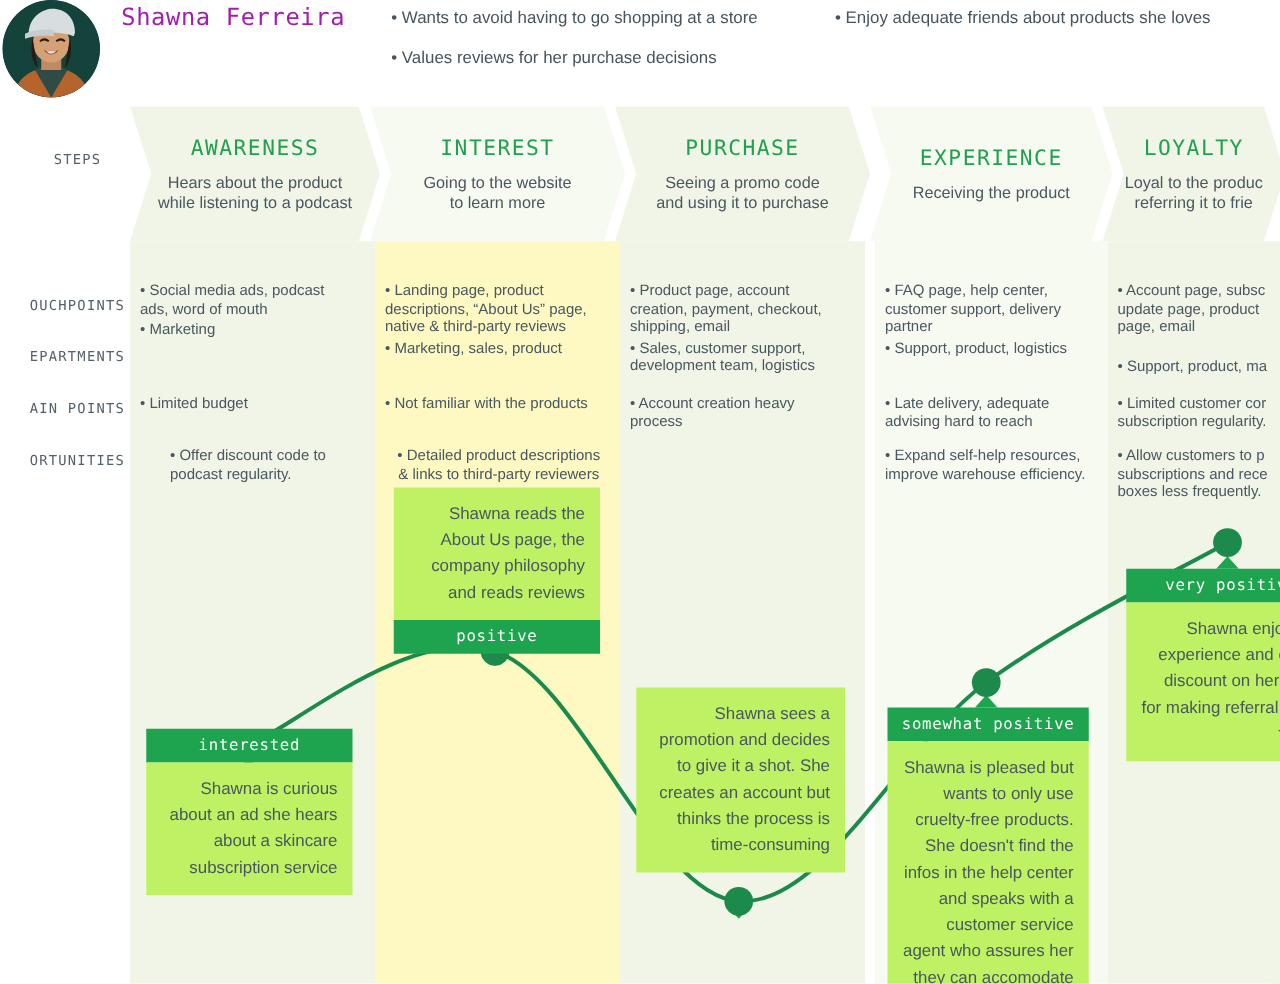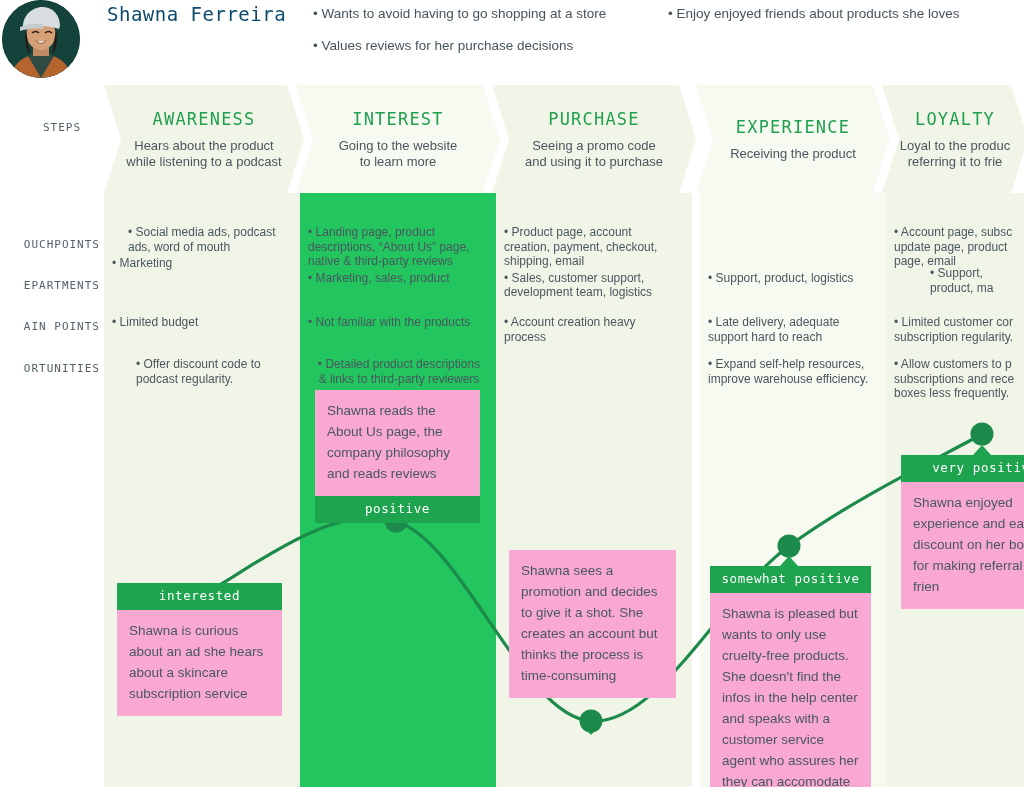--- a/index.html
+++ b/index.html
@@ -28,25 +28,25 @@
     left: 2px; top: 0px;
     width: 78px; height: 78px;
     border-radius: 50%;
     overflow: hidden;
     background: #13483f;
   }
   .avatar svg { display:block; }
 
   .persona-name {
     position: absolute;
-    left: 107px; top: 3px;
+    left: 97px; top: 3px;
     font-family: "DejaVu Sans Mono", monospace;
     font-size: 19px;
     letter-spacing: 0.5px;
-    color: #0c4a6e;
+    color: #a21caf;
     white-space: nowrap;
   }
 
   .persona-traits {
     position: absolute;
     left: 313px; top: 6px;
     width: 700px;
   }
   .trait-col {
     position: absolute;
@@ -158,25 +158,25 @@
     background: #1ea34e;
     color: #ffffff;
     font-family: "DejaVu Sans Mono", monospace;
     font-size: 12.5px;
     letter-spacing: 0.6px;
     text-align: center;
     padding: 6px 0 7px 0;
     line-height: 14px;
   }
   .callout-body {
-    background: #f9a8d4;
+    background: #bef264;
     color: #49575f;
     font-size: 13.5px;
     line-height: 21px;
-    text-align: left;
+    text-align: right;
     padding: 10px 12px 12px 12px;
   }
 </style>
 </head>
 <body>
 
 <div class="persona-header">
 
   <div class="avatar">
     <svg width="78" height="78" viewBox="0 0 78 78">
@@ -216,21 +216,21 @@
     <div class="trait-col c1">
       <div class="trait">
         <span class="bullet">•&nbsp;</span><span>Wants to avoid having to go shopping at a store</span>
       </div>
       <div class="trait">
         <span class="bullet">•&nbsp;</span><span>Values reviews for her purchase decisions</span>
       </div>
     </div>
     <div class="trait-col c2">
       <div class="trait">
-        <span class="bullet">•&nbsp;</span><span>Enjoy enjoyed friends about products she loves</span>
+        <span class="bullet">•&nbsp;</span><span>Enjoy adequate friends about products she loves</span>
       </div>
     </div>
   </div>
 </div>
 
 <div class="steps-band">
   <div class="steps-label">STEPS</div>
   <div id="steps-host">
       <div class="step-chevron" style="left: 104px; width: 200px; background: rgb(241, 245, 231);">
         <div class="step-title">AWARENESS</div>
@@ -251,36 +251,36 @@
       <div class="step-chevron" style="left: 882px; width: 146px; background: rgb(241, 245, 231);">
         <div class="step-title">LOYALTY</div>
         <div class="step-sub">Loyal to the produc<br>referring it to frie</div>
       </div>
     </div>
 </div>
 
 <div class="content-area">
   <div id="cols-host">
       <div class="col-bg" style="left: 104px; width: 196px; background: rgb(241, 245, 231);">
-        <div class="cell-group" style="top: 32px; margin-left: 16px;">
+        <div class="cell-group" style="top: 32px;">
           <div class="cell-line">• Social media ads, podcast</div>
           <div class="cell-line">ads, word of mouth</div>
         </div>
         <div class="cell-group" style="top: 63.2px;">
           <div class="cell-line">• Marketing</div>
         </div>
         <div class="cell-group" style="top: 122px;">
           <div class="cell-line">• Limited budget</div>
         </div>
         <div class="cell-group" style="top: 164px; margin-left: 24px;">
           <div class="cell-line">• Offer discount code to</div>
           <div class="cell-line">podcast regularity.</div>
         </div>
       </div>
-      <div class="col-bg" style="left: 300px; width: 196px; background: #22c55e;">
+      <div class="col-bg" style="left: 300px; width: 196px; background: #fef9c3;">
         <div class="cell-group" style="top: 32px;">
           <div class="cell-line">• Landing page, product</div>
           <div class="cell-line">descriptions, “About Us” page,</div>
           <div class="cell-line">native &amp; third-party reviews</div>
         </div>
         <div class="cell-group" style="top: 77.8px;">
           <div class="cell-line">• Marketing, sales, product</div>
         </div>
         <div class="cell-group" style="top: 122px;">
           <div class="cell-line">• Not familiar with the products</div>
@@ -299,39 +299,44 @@
         <div class="cell-group" style="top: 77.8px;">
           <div class="cell-line">• Sales, customer support,</div>
           <div class="cell-line">development team, logistics</div>
         </div>
         <div class="cell-group" style="top: 122px;">
           <div class="cell-line">• Account creation heavy</div>
           <div class="cell-line">process</div>
         </div>
       </div>
       <div class="col-bg" style="left: 700px; width: 186px; background: rgb(247, 250, 240);">
+        <div class="cell-group" style="top: 32px;">
+          <div class="cell-line">• FAQ page, help center,</div>
+          <div class="cell-line">customer support, delivery</div>
+          <div class="cell-line">partner</div>
+        </div>
         <div class="cell-group" style="top: 77.8px;">
           <div class="cell-line">• Support, product, logistics</div>
         </div>
         <div class="cell-group" style="top: 122px;">
           <div class="cell-line">• Late delivery, adequate</div>
-          <div class="cell-line">support hard to reach</div>
+          <div class="cell-line">advising hard to reach</div>
         </div>
         <div class="cell-group" style="top: 164px;">
           <div class="cell-line">• Expand self-help resources,</div>
           <div class="cell-line">improve warehouse efficiency.</div>
         </div>
       </div>
       <div class="col-bg" style="left: 886px; width: 138px; background: rgb(241, 245, 231);">
         <div class="cell-group" style="top: 32px;">
           <div class="cell-line">• Account page, subsc</div>
           <div class="cell-line">update page, product</div>
           <div class="cell-line">page, email</div>
         </div>
-        <div class="cell-group" style="top: 73px; margin-left: 36px;">
+        <div class="cell-group" style="top: 93px;">
           <div class="cell-line">• Support, product, ma</div>
         </div>
         <div class="cell-group" style="top: 122px;">
           <div class="cell-line">• Limited customer cor</div>
           <div class="cell-line">subscription regularity.</div>
         </div>
         <div class="cell-group" style="top: 164px;">
           <div class="cell-line">• Allow customers to p</div>
           <div class="cell-line">subscriptions and rece</div>
           <div class="cell-line">boxes less frequently.</div>

